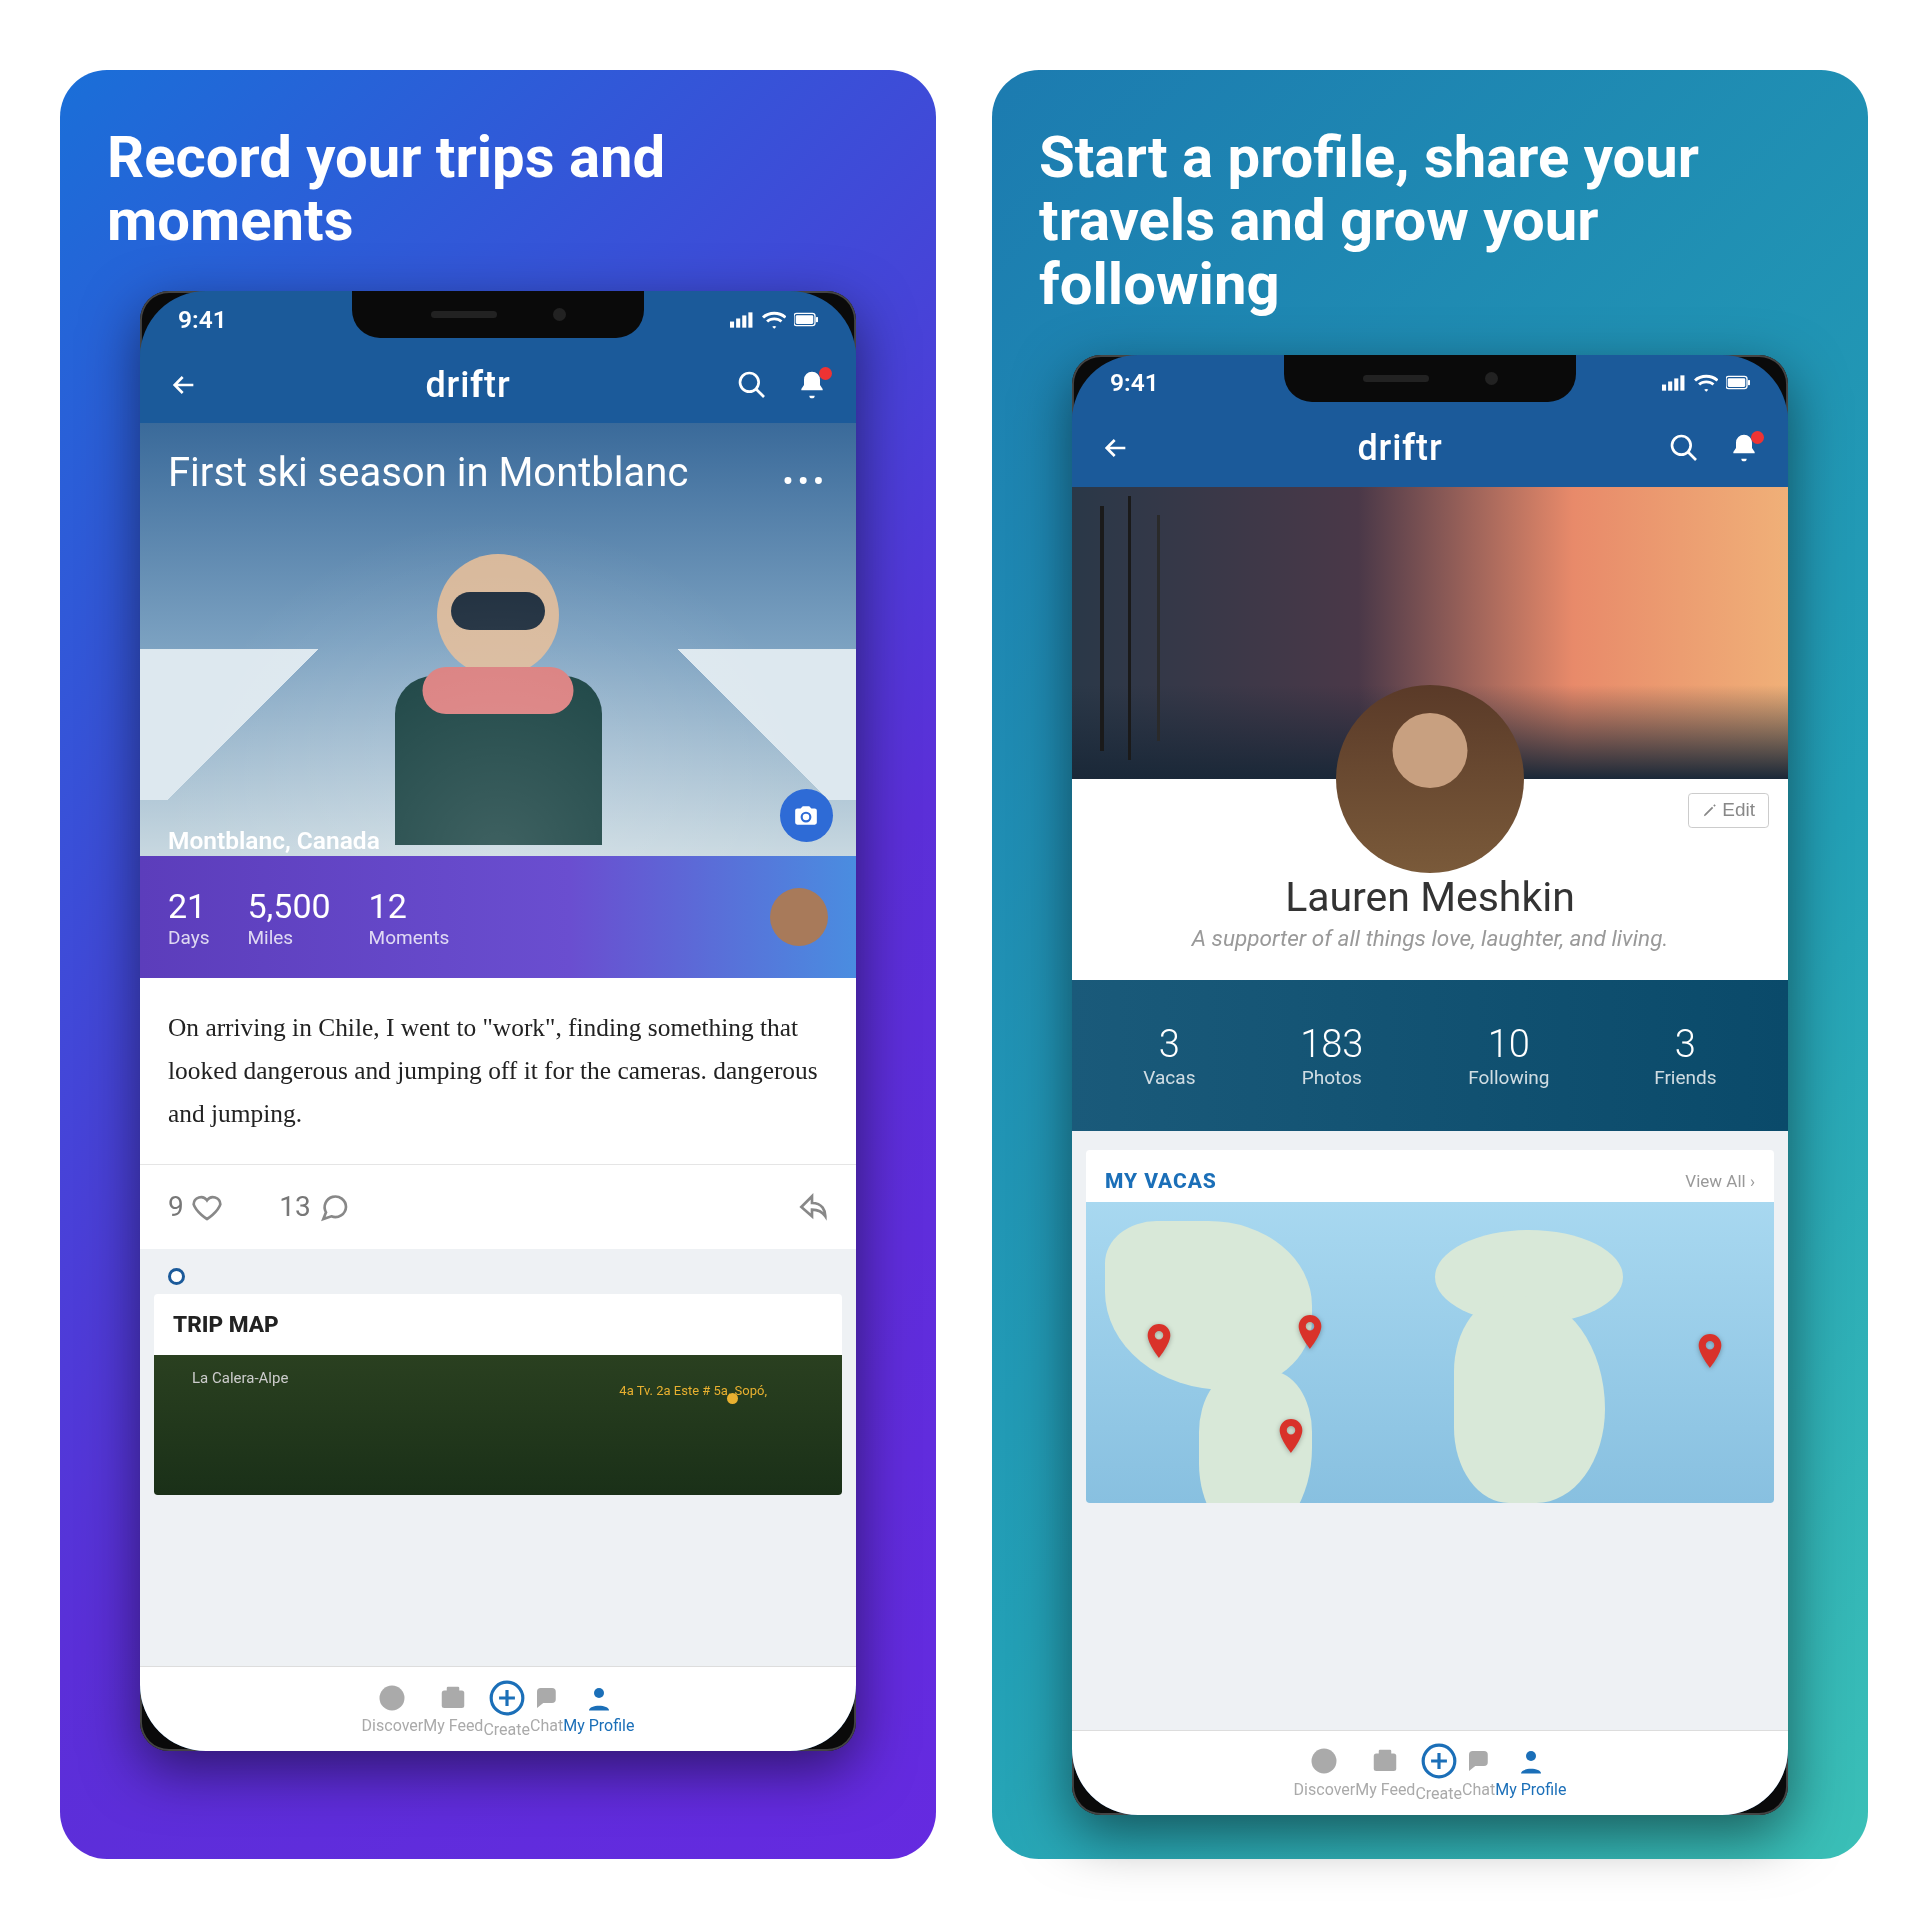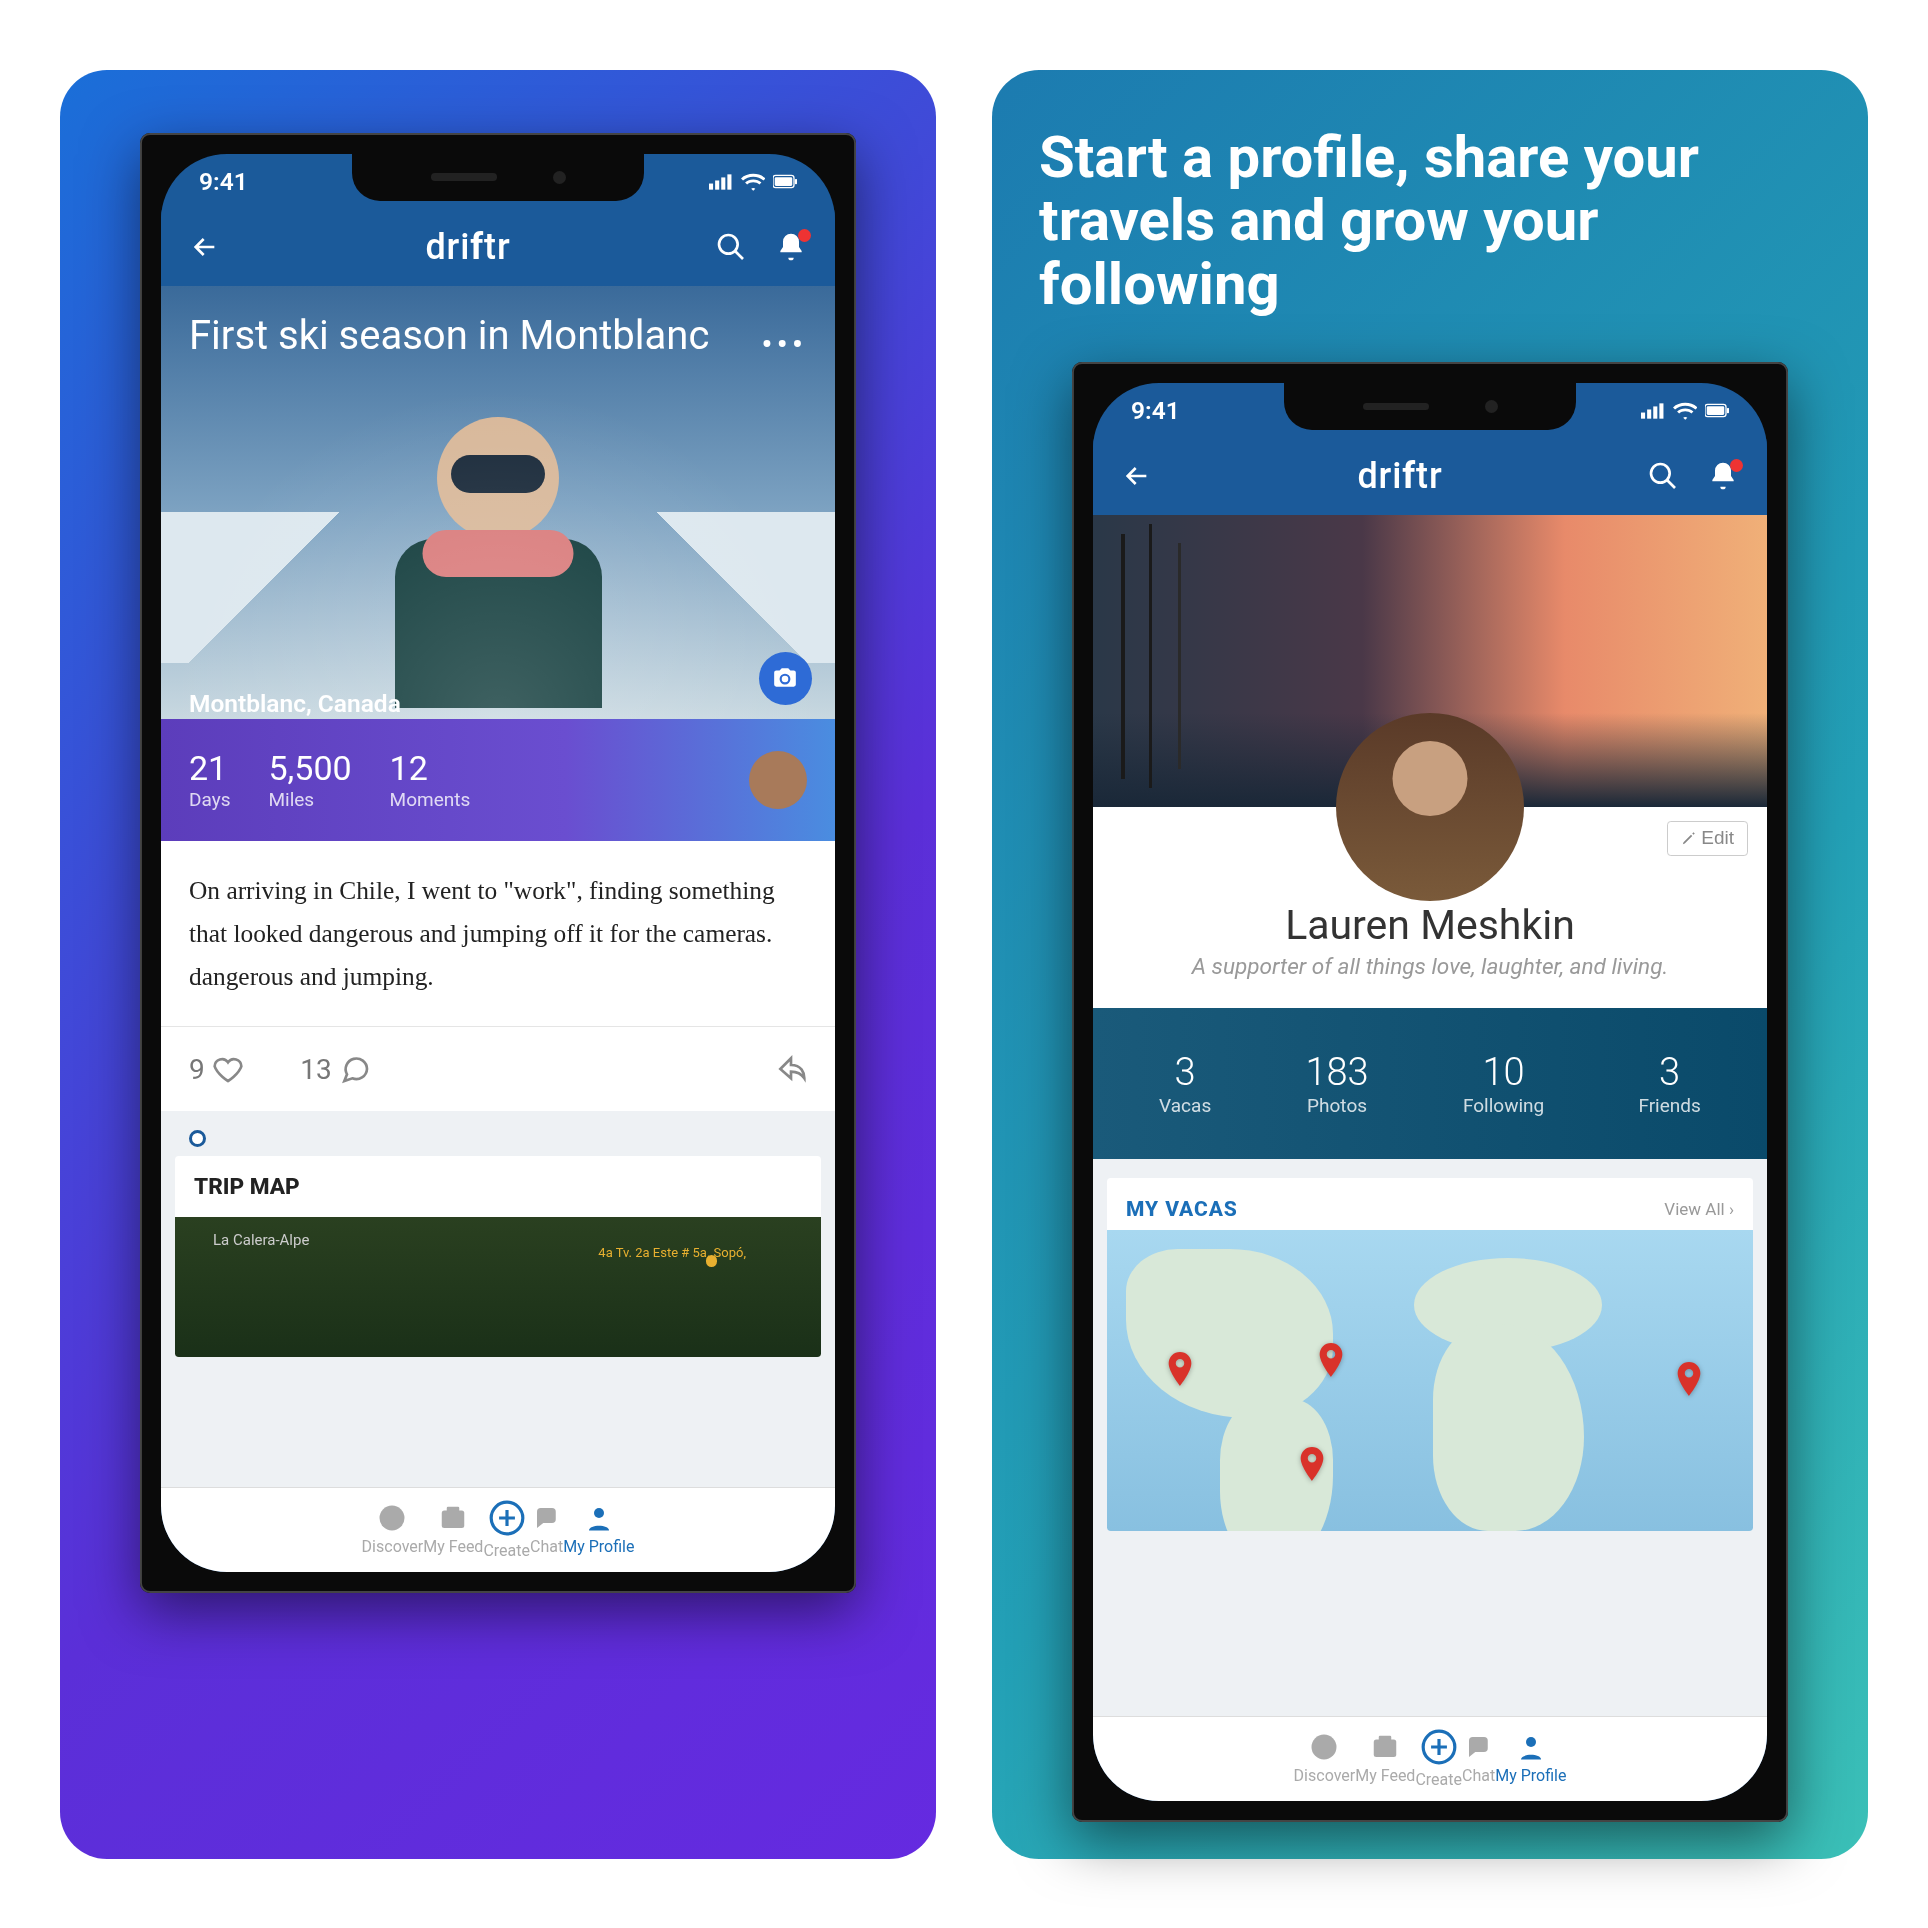--- a/index.html
+++ b/index.html
@@ -35,25 +35,23 @@
     line-height: 1.1;
     align-self: flex-start;
     margin-bottom: 38px;
     width: 100%;
   }
   
   .phone {
     width: 716px;
     height: 1460px;
     background: #0a0a0a;
-    border-radius: 10px;
-    padding: 21px;
+    border-radius: 29px;
     box-shadow: 0 19px 56px rgba(0,0,0,0.5), inset 0 0 0 1.9px #444;
     position: relative;
-    margin-top: 7px;
   }
   .phone-inner {
     width: 100%;
     height: 100%;
     background: #1b5a9a;
     border-radius: 66px;
     overflow: hidden;
     position: relative;
   }
   .notch {
@@ -224,20 +222,21 @@
   .mpin.p3{top:217px;left:188px;}
   .mpin.p4{top:132px;right:47px;}
 
 </style>
 </head>
 <body>
 
 <div class="stage">
 
   <div class="panel panel-left">
+    <div class="tagline">Record your trips and moments</div>
     <div class="phone">
       <div class="phone-inner">
         <div class="notch"></div>
         <div class="statusbar">
           <span>9:41</span>
           <span class="status-icons">
             <svg viewBox="0 0 24 16" fill="#fff">
                 <rect x="0" y="10" width="4" height="6"></rect>
                 <rect x="6" y="7" width="4" height="9"></rect>
                 <rect x="12" y="4" width="4" height="12"></rect>

